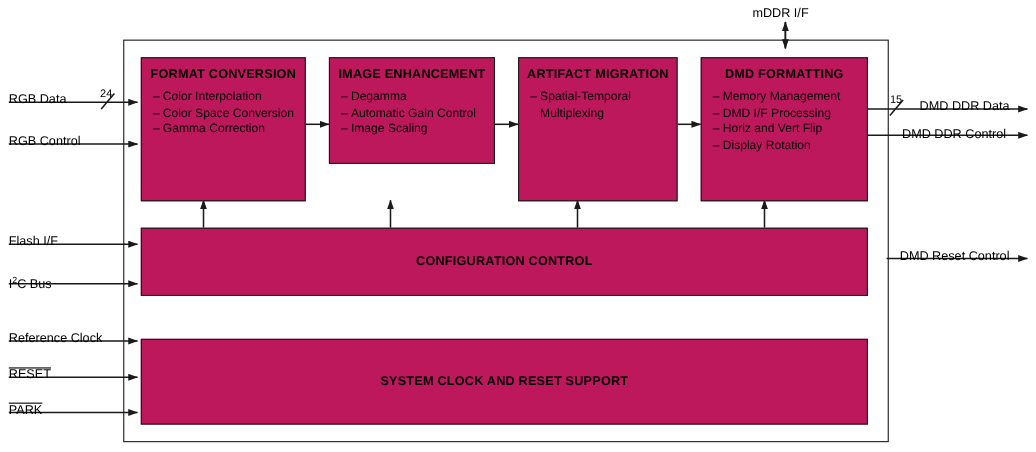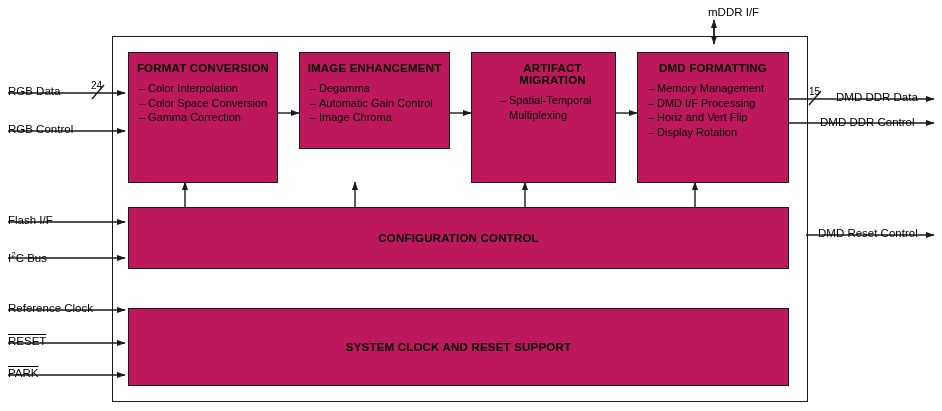--- a/index.html
+++ b/index.html
@@ -114,25 +114,25 @@
       <li><span class="dash">–</span><span>Color Space Conversion</span></li>
       <li><span class="dash">–</span><span>Gamma Correction</span></li>
     </ul>
   </div>
 
   <div class="blk" style="left:299px;top:52px;width:151px;height:97px;">
     <div class="blk-title">IMAGE ENHANCEMENT</div>
     <ul class="blk-list">
       <li><span class="dash">–</span><span>Degamma</span></li>
       <li><span class="dash">–</span><span>Automatic Gain Control</span></li>
-      <li><span class="dash">–</span><span>Image Chroma</span></li>
+      <li><span class="dash">–</span><span>Image Scaling</span></li>
     </ul>
   </div>
 
-  <div class="blk" style="left:471px;top:52px;width:145px;height:131px;padding-left:18px;">
+  <div class="blk" style="left:471px;top:52px;width:145px;height:131px;">
     <div class="blk-title">ARTIFACT MIGRATION</div>
     <ul class="blk-list">
       <li><span class="dash">–</span><span>Spatial-Temporal</span></li>
       <li><span class="sub"></span><span>Multiplexing</span></li>
     </ul>
   </div>
 
   <div class="blk" style="left:637px;top:52px;width:152px;height:131px;">
     <div class="blk-title">DMD FORMATTING</div>
     <ul class="blk-list">
@@ -160,15 +160,15 @@
   </div>
   <div class="txt" style="left:8px;top:302px;">Reference Clock</div>
   <div class="txt ovl" style="left:8px;top:335px;">RESET</div>
   <div class="txt ovl" style="left:8px;top:367px;">PARK</div>
 
   <div class="txt small" style="left:809px;top:86px;">15</div>
   <div class="txt" style="left:836px;top:91px;">DMD DDR Data</div>
   <div class="txt" style="left:820px;top:116px;">DMD DDR Control</div>
   <div class="txt" style="left:818px;top:227px;">DMD Reset Control</div>
 
-  <div class="txt" style="left:708px;top:6px;">mDDR I/F</div>
+  <div class="txt" style="left:684px;top:6px;">mDDR I/F</div>
 
 </div>
 
 </body></html>

